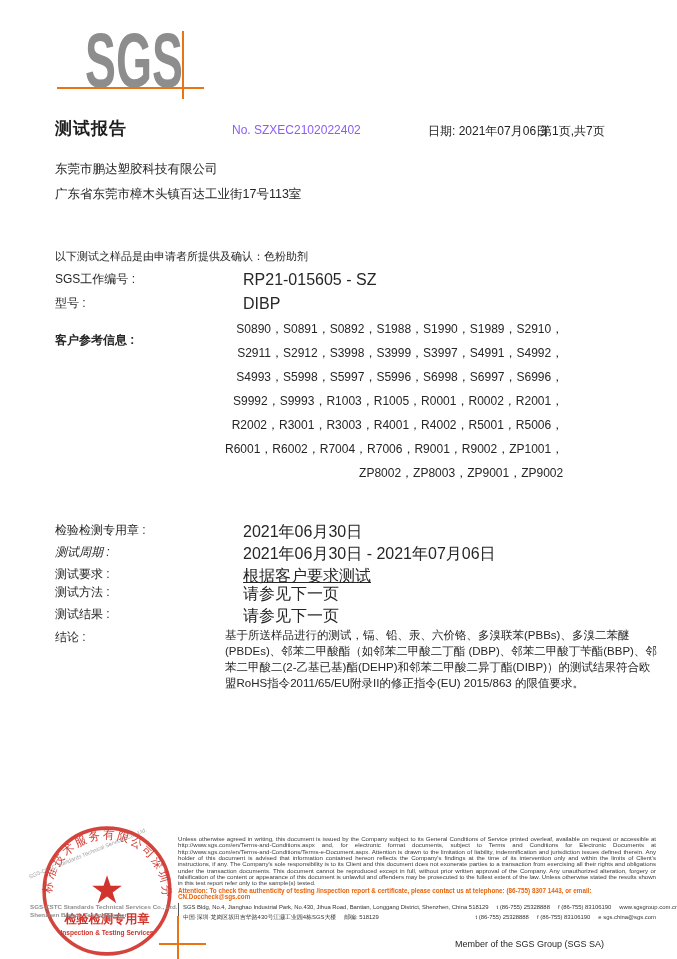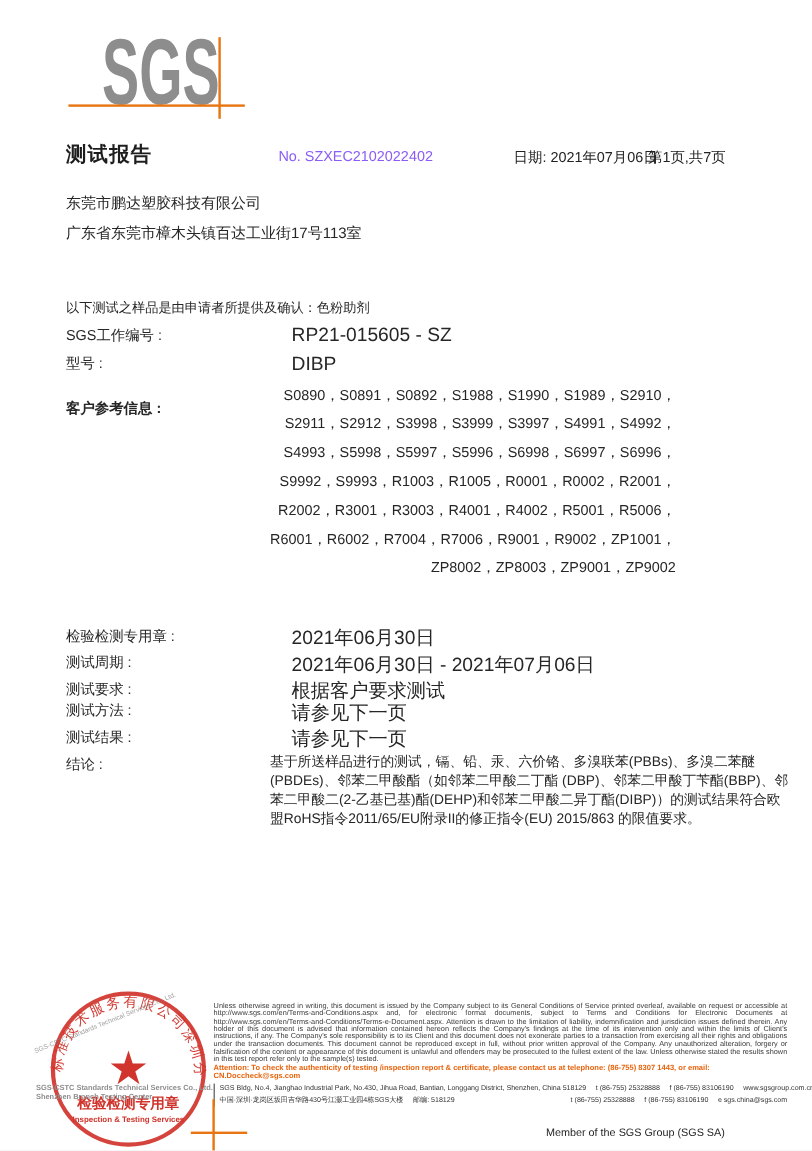--- a/index.html
+++ b/index.html
@@ -85,25 +85,25 @@
     <div>S4993，S5998，S5997，S5996，S6998，S6997，S6996，</div>
     <div>S9992，S9993，R1003，R1005，R0001，R0002，R2001，</div>
     <div>R2002，R3001，R3003，R4001，R4002，R5001，R5006，</div>
     <div>R6001，R6002，R7004，R7006，R9001，R9002，ZP1001，</div>
     <div>ZP8002，ZP8003，ZP9001，ZP9002</div>
   </div>
 
   <div class="abs lbl" style="top:522px;">检验检测专用章 :</div>
   <div class="abs val" style="top:522px;">2021年06月30日</div>
 
-  <div class="abs lbl" style="top:544px;">测试周期 :</div>
+  <div class="abs lbl" style="top:544px;font-style:italic;">测试周期 :</div>
   <div class="abs val" style="top:544px;">2021年06月30日 - 2021年07月06日</div>
 
   <div class="abs lbl" style="top:566px;">测试要求 :</div>
-  <div class="abs val" style="top:566px;">根据客户要求测试</div>
+  <div class="abs val" style="top:566px;text-decoration:underline;">根据客户要求测试</div>
 
   <div class="abs lbl" style="top:584px;">测试方法 :</div>
   <div class="abs val" style="top:584px;">请参见下一页</div>
 
   <div class="abs lbl" style="top:606px;">测试结果 :</div>
   <div class="abs val" style="top:606px;">请参见下一页</div>
 
   <div class="abs lbl" style="top:629px;">结论 :</div>
   <div class="abs conclusion-text">基于所送样品进行的测试，镉、铅、汞、六价铬、多溴联苯(PBBs)、多溴二苯醚(PBDEs)、邻苯二甲酸酯（如邻苯二甲酸二丁酯 (DBP)、邻苯二甲酸丁苄酯(BBP)、邻苯二甲酸二(2-乙基已基)酯(DEHP)和邻苯二甲酸二异丁酯(DIBP)）的测试结果符合欧盟RoHS指令2011/65/EU附录II的修正指令(EU) 2015/863 的限值要求。</div>
 

